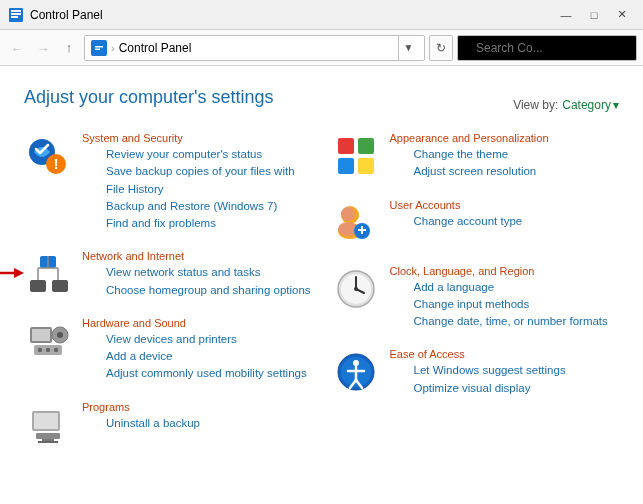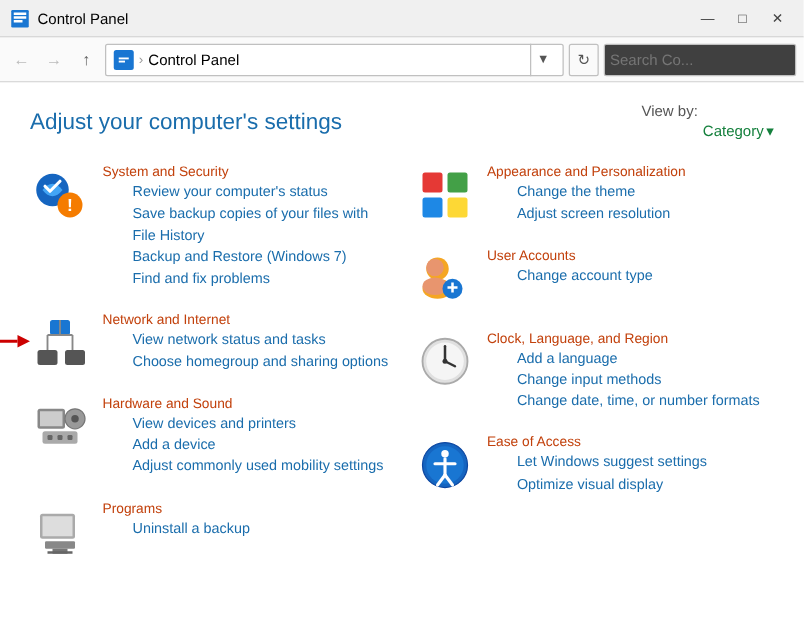--- a/index.html
+++ b/index.html
@@ -118,27 +118,27 @@
       cursor: pointer;
       color: #555;
       font-size: 12px;
       display: flex;
       align-items: center;
       justify-content: center;
       border-radius: 2px;
     }
     .search-box {
       height: 26px;
-      width: 154px;
+      width: 180px;
       border: 1px solid #c0c0c0;
       border-radius: 2px;
       display: flex;
       align-items: center;
-      padding: 0 4px;
-      background: #404040;
+      padding: 0 18px;
+      background: #000000;
       gap: 4px;
     }
     .search-box input {
       border: none;
       outline: none;
       font-size: 12px;
       flex: 1;
       color: #999;
       background: transparent;
     }
@@ -154,21 +154,21 @@
       align-items: center;
       margin-bottom: 20px;
     }
     .page-title {
       font-size: 18px;
       color: #1a6dac;
       font-weight: 300;
     }
     .view-by {
       display: flex;
-      align-items: flex-start;
+      align-items: flex-end;
       gap: 4px;
       font-size: 12px;
       color: #555;
     }
     .view-by-label { color: #555; }
     .view-by-value {
       color: #15803d;
       cursor: pointer;
       display: flex;
       align-items: center;

